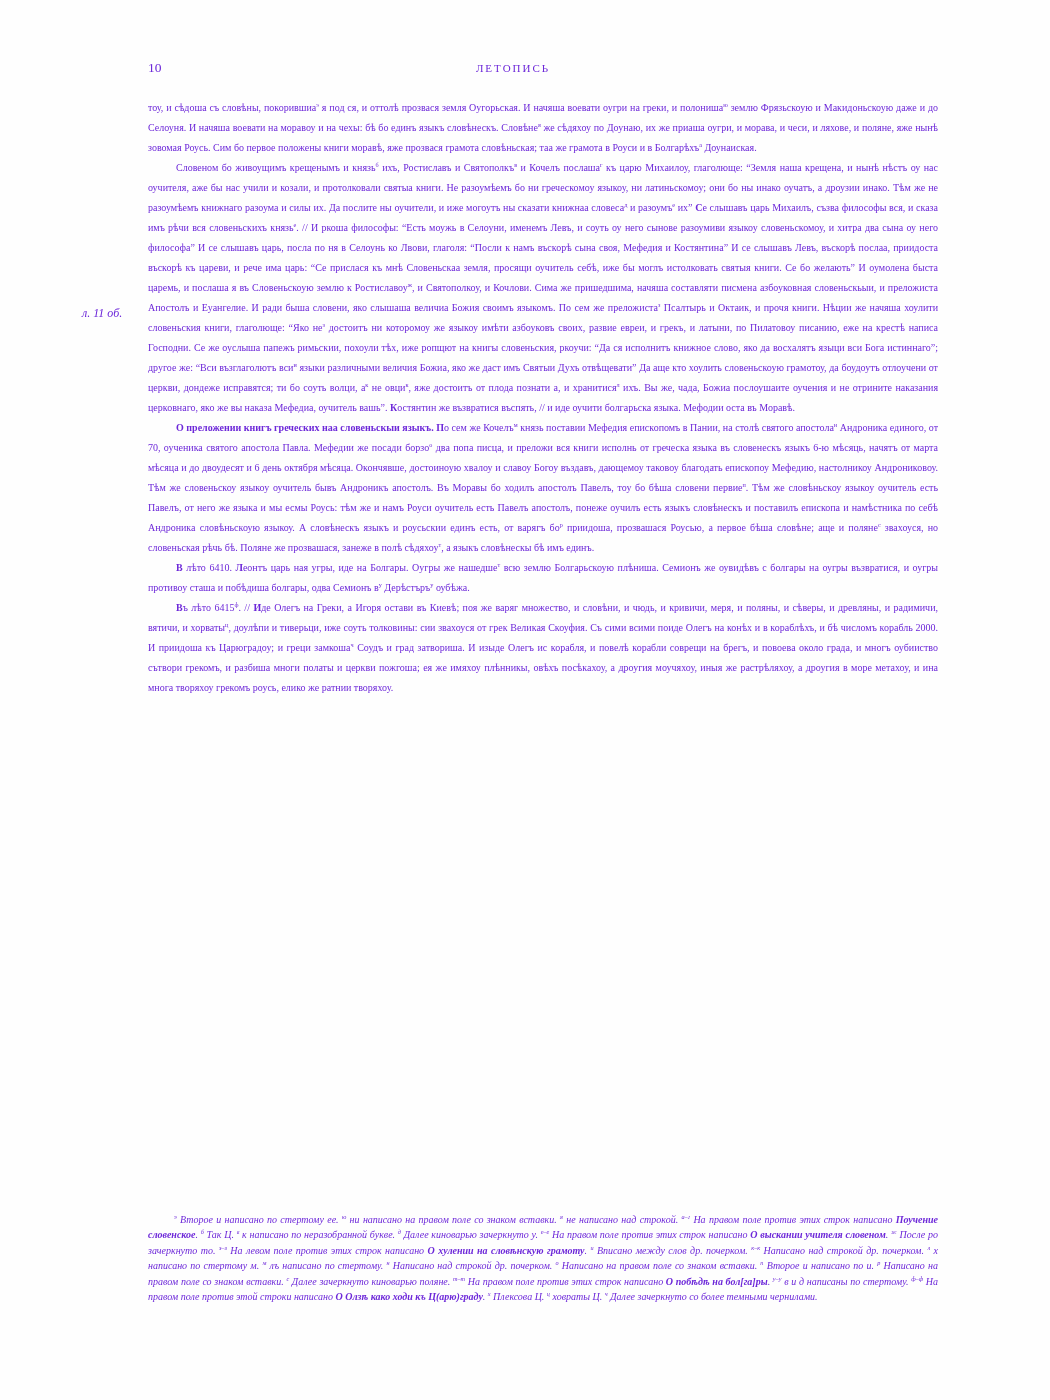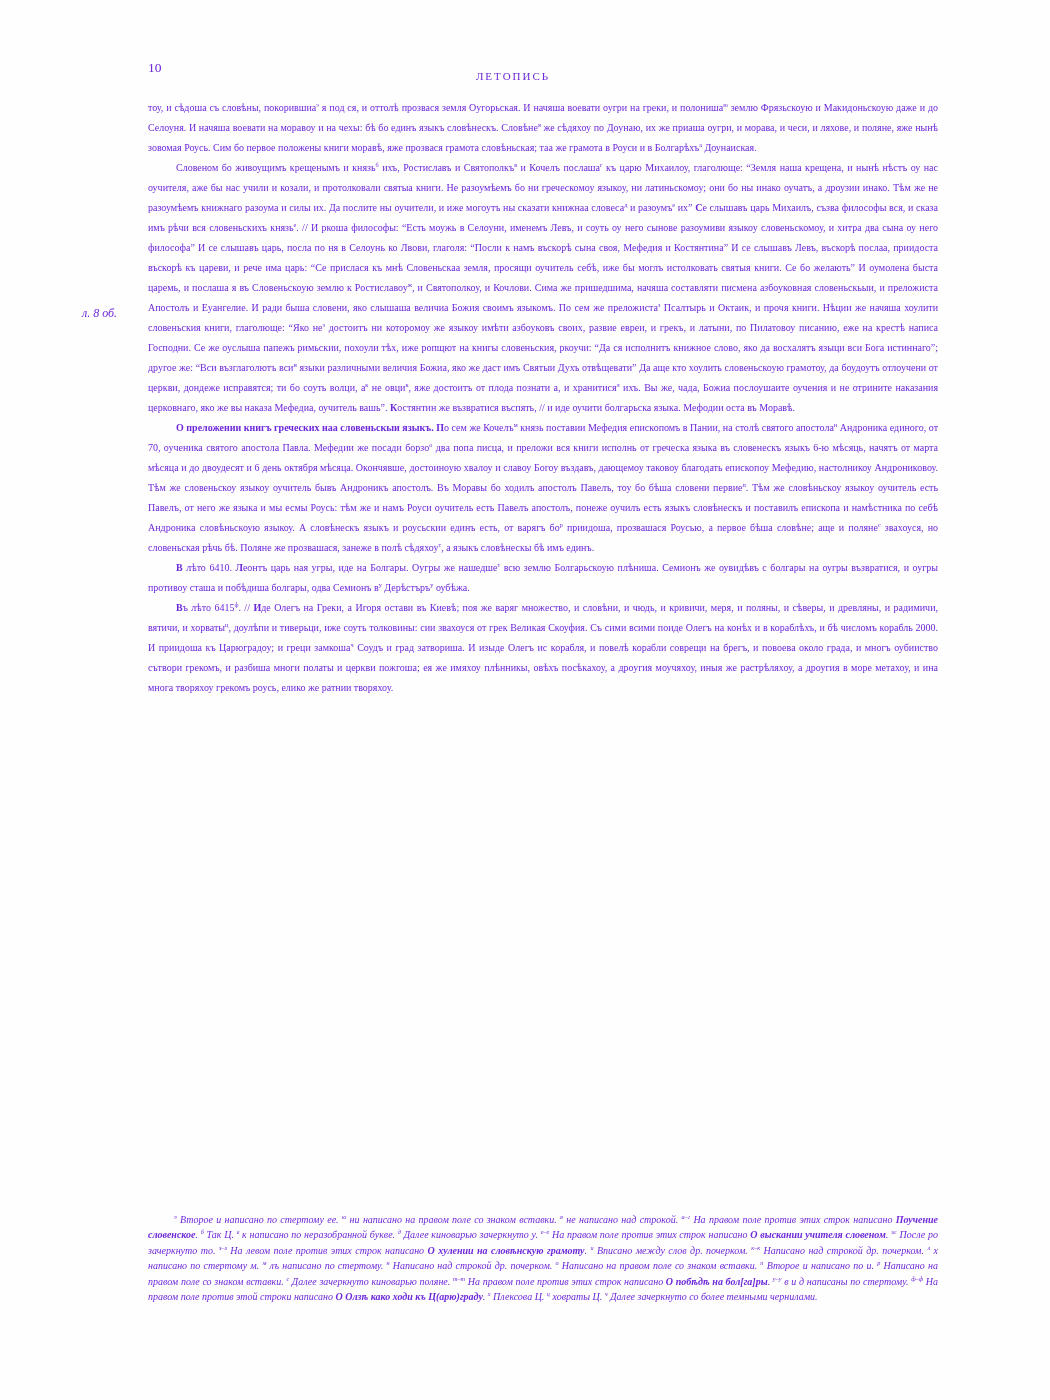--- a/index.html
+++ b/index.html
@@ -30,21 +30,20 @@
     font-size: 13.5px;
   }
   .running-title {
     position: absolute;
     left: 0;
     right: 60px;
     top: 2px;
     text-align: center;
     font-size: 11px;
     letter-spacing: 2px;
-    margin-top: 8px;
   }
   .margin-note {
     position: absolute;
     left: 82px;
     top: 306px;
     font-size: 12px;
     font-style: italic;
     white-space: nowrap;
   }
   .text-block {
@@ -83,21 +82,21 @@
 </head>
 <body>
 
 <div class="page">
 
   <div class="running-head">
     <span class="page-number">10</span>
     <span class="running-title">ЛЕТОПИСЬ</span>
   </div>
 
-  <div class="margin-note">л. 8 об.</div>
+  <div class="margin-note">л. 11 об.</div>
 
   <div class="text-block">
     <p>тоу, и сѣдоша съ словѣны, покорившиа<sup>э</sup> я под ся, и оттолѣ прозвася земля Оугорьская. И начяша воевати оугри на греки, и полониша<sup>ю</sup> землю Фрязьскоую и Макидоньскоую даже и до Селоуня. И начяша воевати на моравоу и на чехы: бѣ бо единъ языкъ словѣнескъ. Словѣне<sup>я</sup> же сѣдяхоу по Доунаю, их же приаша оугри, и морава, и чеси, и ляхове, и поляне, яже нынѣ зовомая Роусь. Сим бо первое положены книги моравѣ, яже прозвася грамота словѣньская; таа же грамота в Роуси и в Болгарѣхъ<sup>а</sup> Доунаиская.</p>
     <p class="indent">Словеном бо живоущимъ крещенымъ и князь<sup>б</sup> ихъ, Ростиславъ и Святополкъ<sup>в</sup> и Кочелъ послаша<sup>г</sup> къ царю Михаилоу, глаголюще: “Земля наша крещена, и нынѣ нѣстъ оу нас оучителя, аже бы нас учили и козали, и протолковали святыа книги. Не разоумѣемъ бо ни греческомоу языкоу, ни латиньскомоу; они бо ны инако оучатъ, а дроузии инако. Тѣм же не разоумѣемъ книжнаго разоума и силы их. Да послите ны оучители, и иже могоутъ ны сказати книжнаа словеса<sup>д</sup> и разоумъ<sup>е</sup> их” <b>С</b>е слышавъ царь Михаилъ, съзва философы вся, и сказа имъ рѣчи вся словеньскихъ князь<sup>е</sup>. // И ркоша философы: “Есть моужь в Селоуни, именемъ Левъ, и соуть оу него сынове разоумиви языкоу словеньскомоу, и хитра два сына оу него философа” И се слышавъ царь, посла по ня в Селоунь ко Лвови, глаголя: “Посли к намъ въскорѣ сына своя, Мефедия и Костянтина” И се слышавъ Левъ, въскорѣ послаа, приидоста въскорѣ къ цареви, и рече има царь: “Се прислася къ мнѣ Словеньскаа земля, просящи оучитель себѣ, иже бы моглъ истолковать святыя книги. Се бо желають” И оумолена быста царемь, и послаша я въ Словеньскоую землю к Ростиславоу<sup>ж</sup>, и Святополкоу, и Кочлови. Сима же пришедшима, начяша составляти писмена азбоуковная словеньскьыи, и преложиста Апостолъ и Еуангелие. И ради быша словени, яко слышаша величиа Божия своимъ языкомъ. По сем же преложиста<sup>з</sup> Псалтырь и Октаик, и прочя книги. Нѣции же начяша хоулити словеньския книги, глаголюще: “Яко не<sup>з</sup> достоитъ ни которомоу же языкоу имѣти азбоуковъ своих, развие евреи, и грекъ, и латыни, по Пилатовоу писанию, еже на крестѣ написа Господни. Се же оуслыша папежъ римьскии, похоули тѣх, иже ропщют на книгы словеньския, ркоучи: “Да ся исполнитъ книжное слово, яко да восхалятъ языци вси Бога истиннаго”; другое же: “Вси възглаголютъ вси<sup>и</sup> языки различными величия Божиа, яко же даст имъ Святыи Духъ отвѣщевати” Да аще кто хоулить словеньскоую грамотоу, да боудоутъ отлоучени от церкви, дондеже исправятся; ти бо соуть волци, а<sup>к</sup> не овци<sup>к</sup>, яже достоитъ от плода познати а, и хранитися<sup>л</sup> ихъ. Вы же, чада, Божиа послоушаите оучения и не отрините наказания церковнаго, яко же вы наказа Мефедиа, оучитель вашь”. <b>К</b>остянтин же възвратися въспять, // и иде оучити болгарьска языка. Мефодии оста въ Моравѣ.</p>
     <p class="indent"><b>О преложении книгъ греческих наа словеньскыи языкъ.</b> <b>П</b>о сем же Кочелъ<sup>м</sup> князь поставии Мефедия епископомъ в Пании, на столѣ святого апостола<sup>н</sup> Андроника единого, от 70, оученика святого апостола Павла. Мефедии же посади борзо<sup>о</sup> два попа писца, и преложи вся книги исполнь от греческа языка въ словенескъ языкъ 6-ю мѣсяць, начятъ от марта мѣсяца и до двоудесят и 6 день октября мѣсяца. Окончявше, достоиноую хвалоу и славоу Богоу въздавъ, дающемоу таковоу благодать епископоу Мефедию, настолникоу Андрониковоу. Тѣм же словеньскоу языкоу оучитель бывъ Андроникъ апостолъ. Въ Моравы бо ходилъ апостолъ Павелъ, тоу бо бѣша словени первие<sup>п</sup>. Тѣм же словѣньскоу языкоу оучитель есть Павелъ, от него же языка и мы есмы Роусь: тѣм же и намъ Роуси оучитель есть Павелъ апостолъ, понеже оучилъ есть языкъ словѣнескъ и поставилъ епископа и намѣстника по себѣ Андроника словѣньскоую языкоу. А словѣнескъ языкъ и роусьскии единъ есть, от варягъ бо<sup>р</sup> приидоша, прозвашася Роусью, а первое бѣша словѣне; аще и поляне<sup>с</sup> звахоуся, но словеньская рѣчь бѣ. Поляне же прозвашася, занеже в полѣ сѣдяхоу<sup>т</sup>, а языкъ словѣнескы бѣ имъ единъ.</p>
     <p class="indent"><b>В</b> лѣто 6410. <b>Л</b>еонтъ царь ная угры, иде на Болгары. Оугры же нашедше<sup>т</sup> всю землю Болгарьскоую плѣниша. Семионъ же оувидѣвъ с болгары на оугры възвратися, и оугры противоу сташа и побѣдиша болгары, одва Семионъ в<sup>у</sup> Дерѣстъръ<sup>у</sup> оубѣжа.</p>
     <p class="indent"><b>В</b>ъ лѣто 6415<sup>ф</sup>. // <b>И</b>де Олегъ на Греки, а Игоря остави въ Киевѣ; поя же варяг множество, и словѣни, и чюдь, и кривичи, меря, и поляны, и сѣверы, и древляны, и радимичи, вятичи, и хорваты<sup>ц</sup>, доулѣпи и тиверьци, иже соуть толковины: сии звахоуся от грек Великая Скоуфия. Съ сими всими поиде Олегъ на конѣх и в кораблѣхъ, и бѣ числомъ корабль 2000. И приидоша къ Царюградоу; и греци замкоша<sup>ч</sup> Соудъ и град затвориша. И изыде Олегъ ис корабля, и повелѣ корабли соврещи на брегъ, и повоева около града, и многъ оубииство сътвори грекомъ, и разбиша многи полаты и церкви пожгоша; ея же имяхоу плѣнникы, овѣхъ посѣкахоу, а дроугия моучяхоу, иныя же растрѣляхоу, а дроугия в море метахоу, и ина многа творяхоу грекомъ роусь, елико же ратнии творяхоу.</p>
   </div>
 
   <div class="footnotes"><sup>э</sup> Второе и написано по стертому ее. <sup>ю</sup> ни написано на правом поле со знаком вставки. <sup>я</sup> не написано над строкой. <sup>а–г</sup> На правом поле против этих строк написано <b>Поучение словенское</b>. <sup>б</sup> Так Ц. <sup>в</sup> к написано по неразобранной букве. <sup>д</sup> Далее киноварью зачеркнуто у. <sup>е–е</sup> На правом поле против этих строк написано <b>О выскании учителя словеном</b>. <sup>ж</sup> После ро зачеркнуто то. <sup>з–з</sup> На левом поле против этих строк написано <b>О хулении на словѣнскую грамоту</b>. <sup>и</sup> Вписано между слов др. почерком. <sup>к–к</sup> Написано над строкой др. почерком. <sup>л</sup> х написано по стертому м. <sup>м</sup> лъ написано по стертому. <sup>н</sup> Написано над строкой др. почерком. <sup>о</sup> Написано на правом поле со знаком вставки. <sup>п</sup> Второе и написано по и. <sup>р</sup> Написано на правом поле со знаком вставки. <sup>с</sup> Далее зачеркнуто киноварью поляне. <sup>т–т</sup> На правом поле против этих строк написано <b>О побѣдѣ на бол[га]ры</b>. <sup>у–у</sup> в и д написаны по стертому. <sup>ф–ф</sup> На правом поле против этой строки написано <b>О Олзѣ како ходи къ Ц(арю)граду</b>. <sup>х</sup> Плексова Ц. <sup>ц</sup> ховраты Ц. <sup>ч</sup> Далее зачеркнуто со более темными чернилами.</div>

